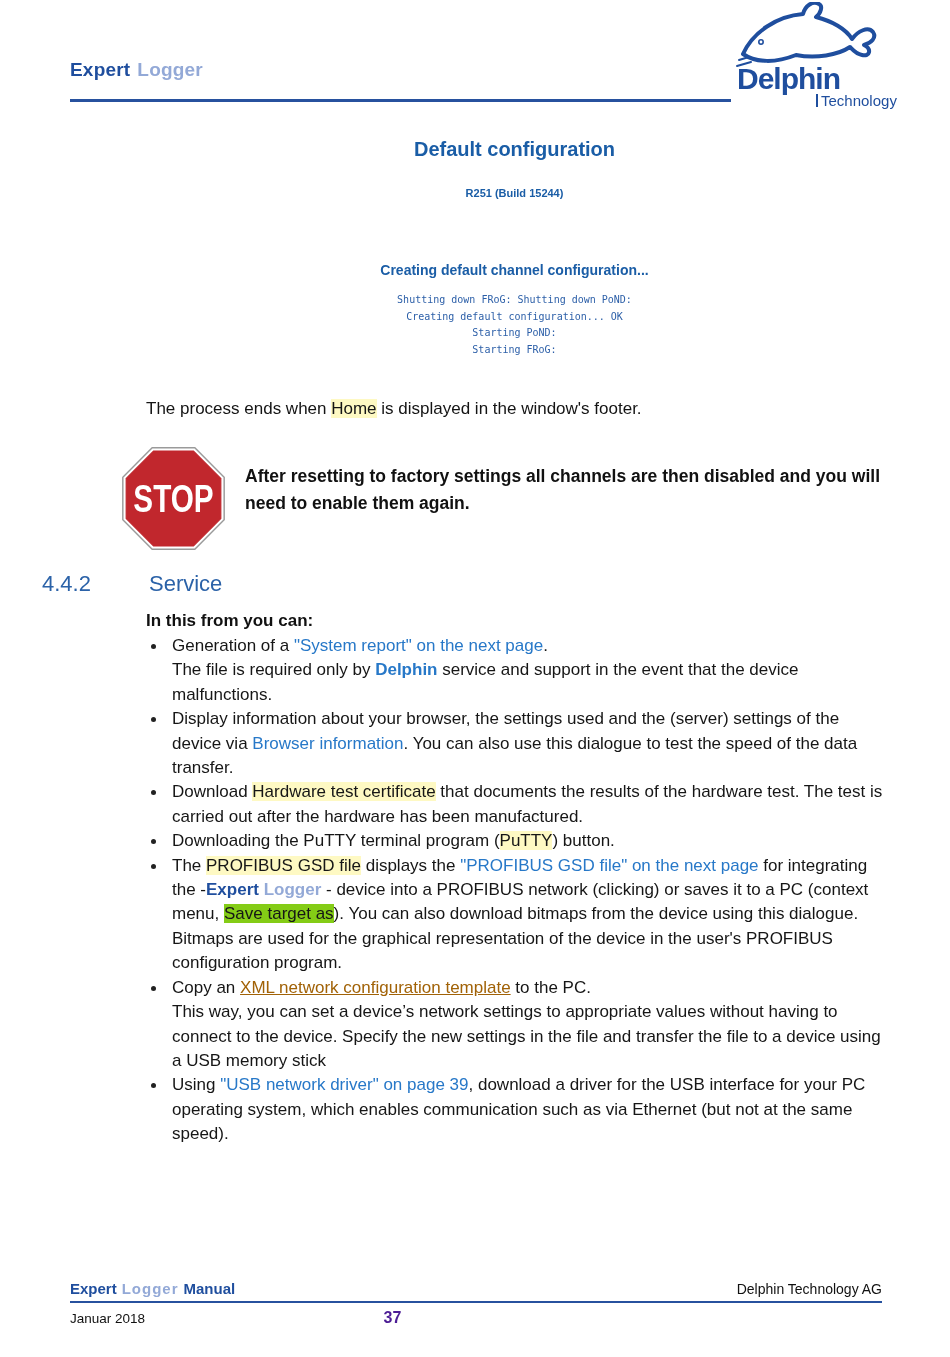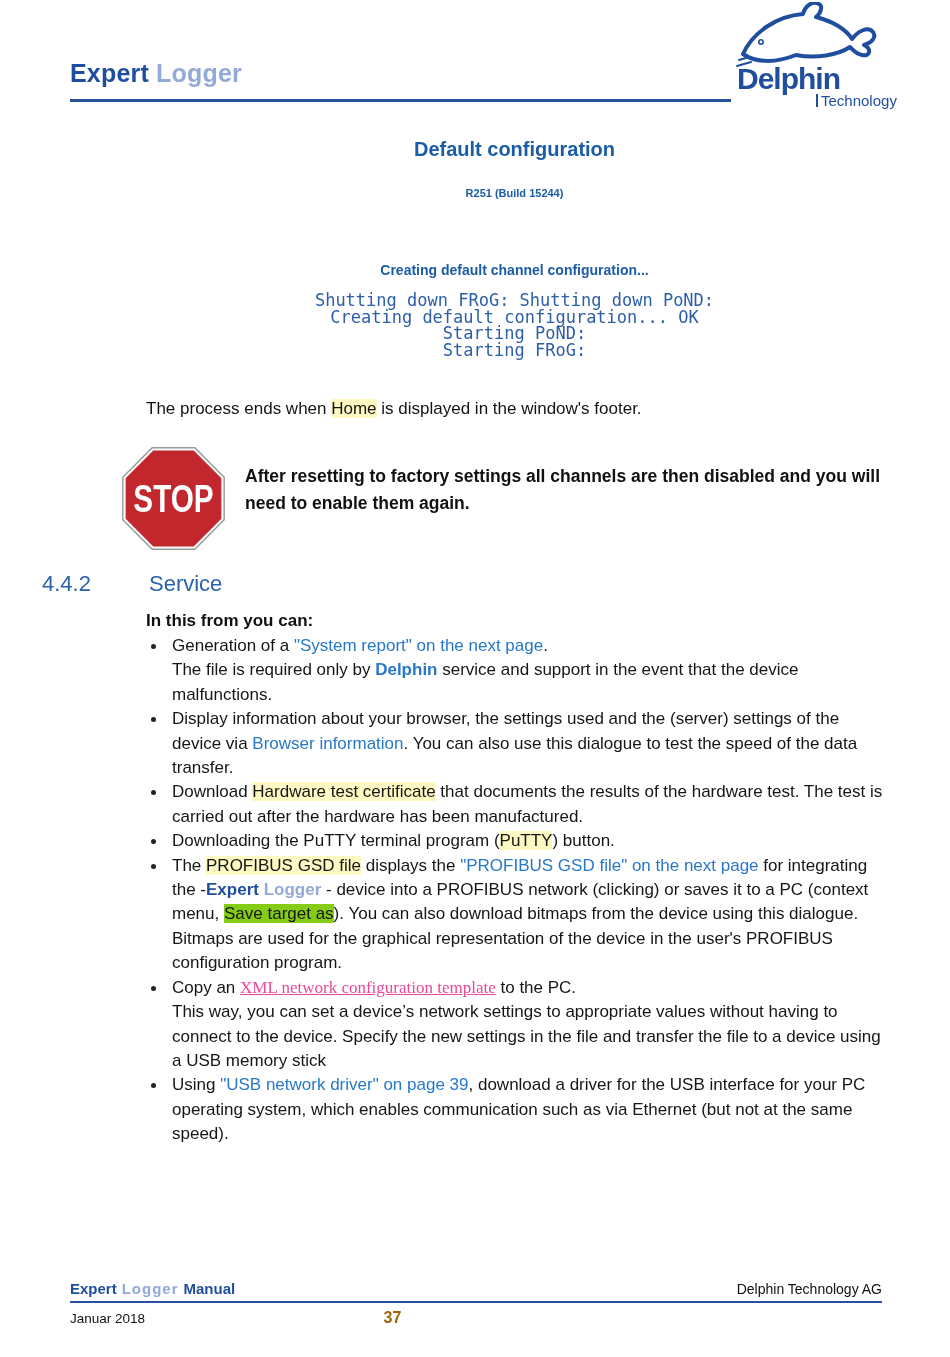--- a/index.html
+++ b/index.html
@@ -1,71 +1,71 @@
 <!DOCTYPE html>
 <html><head>
 <meta charset="utf-8">
 <style>
   html,body{margin:0;padding:0;background:#ffffff;}
   .page{
     position:relative;width:950px;height:1357px;background:#ffffff;
     font-family:"Liberation Sans",sans-serif;color:#161616;overflow:hidden;
   }
   
-  .header-title{position:absolute;left:70px;top:59px;font-size:25px;font-weight:bold;letter-spacing:.2px;}
+  .header-title{position:absolute;left:70px;top:59px;font-size:19px;font-weight:bold;letter-spacing:.2px;}
   .ht-primary{color:#1f4e9e;margin-right:7px;}
   .ht-secondary{color:#93a9d7;}
   .header-rule{position:absolute;left:70px;top:99px;width:812px;height:3px;background:#27519e;}
   .logo{position:absolute;left:731px;top:2px;width:154px;height:112px;background:#fff;}
   .logo svg{position:absolute;left:0;top:0;}
   .logo-brand{position:absolute;left:6px;top:60px;font-size:30px;font-weight:bold;color:#1f4e9e;letter-spacing:-1px;}
   .logo-sub{position:absolute;left:85px;top:92px;font-size:15px;color:#1f4e9e;border-left:2px solid #1f4e9e;padding-left:3px;line-height:13px;}
   
   .doc-title{position:absolute;left:146px;top:138px;width:737px;text-align:center;
     font-size:20px;font-weight:bold;color:#1a5da6;}
   .doc-build{position:absolute;left:146px;top:187px;width:737px;text-align:center;
     font-size:11px;font-weight:bold;color:#1a5da6;}
   .console-heading{position:absolute;left:146px;top:262px;width:737px;text-align:center;
     font-size:14px;font-weight:bold;color:#1a5da6;}
   .console-output{position:absolute;left:146px;top:292px;width:737px;text-align:center;
-    font-family:"DejaVu Sans Mono",monospace;font-size:17px;color:#2c5fa8;line-height:16.6px;}
+    font-family:"DejaVu Sans Mono",monospace;font-size:10px;color:#2c5fa8;line-height:16.6px;}
   
   .process-note{position:absolute;left:146px;top:397px;width:760px;margin:0;
     font-size:17px;line-height:24px;color:#141414;}
   
   .stop-wrap{position:absolute;left:122px;top:447px;width:103px;height:81px;}
   .warning-text{position:absolute;left:245px;top:463px;width:648px;
     font-size:17.5px;font-weight:bold;line-height:27px;color:#111;}
   
   .section-number{position:absolute;left:42px;top:571px;font-size:22px;color:#2b62a8;}
   .section-title{position:absolute;left:120px;top:571px;font-size:22px;color:#2b62a8;margin-left:29px;}
   .section-lead{position:absolute;left:146px;top:611px;font-size:17px;font-weight:bold;color:#111;}
   
   .bullet-list{position:absolute;left:146px;top:634px;width:737px;margin:0;padding:0;
     list-style:none;font-size:17px;line-height:24.4px;color:#161616;}
   .bullet-list li{position:relative;padding-left:26px;margin:0;}
   .bullet-dot{position:absolute;left:5px;top:10px;width:5px;height:5px;border-radius:50%;background:#222;}
   
   .seg-link{color:#2778c8;}
-  .seg-link-u{color:#ec4899;text-decoration:underline;font-family:Liberation Serif, serif;}
+  .seg-link-u{color:#a16207;text-decoration:underline;}
   .seg-hl{background:#84cc16;}
   .seg-hl-italic{background:#fef9c3;}
   .seg-delphin{color:#2778c8;font-weight:bold;}
   .seg-expert-dark{color:#1f4e9e;font-weight:bold;}
   .seg-expert-light{color:#93a9d7;font-weight:bold;}
   
   .footer-manual{position:absolute;left:70px;top:1280px;font-size:15px;font-weight:bold;}
   .fm-primary{color:#1f4e9e;margin-right:5px;}
   .fm-secondary{color:#93a9d7;letter-spacing:1px;margin-right:5px;}
   .fm-suffix{color:#1f4e9e;}
   .footer-company{position:absolute;right:68px;top:1281px;font-size:14px;color:#111;}
   .footer-rule{position:absolute;left:70px;top:1301px;width:812px;height:2px;background:#27519e;}
   .footer-date{position:absolute;left:70px;top:1311px;font-size:13.5px;color:#111;}
   .footer-page{position:absolute;left:0;top:1309px;width:785px;text-align:center;
-    font-size:16px;font-weight:bold;color:#a16207;}
+    font-size:16px;font-weight:bold;color:#4c1d95;}
 </style>
 </head>
 <body>
 
 <div class="page">
 
   <div class="header-title">
     <span class="ht-primary">Expert</span><span class="ht-secondary">Logger</span>
   </div>
   <div class="header-rule"></div>

